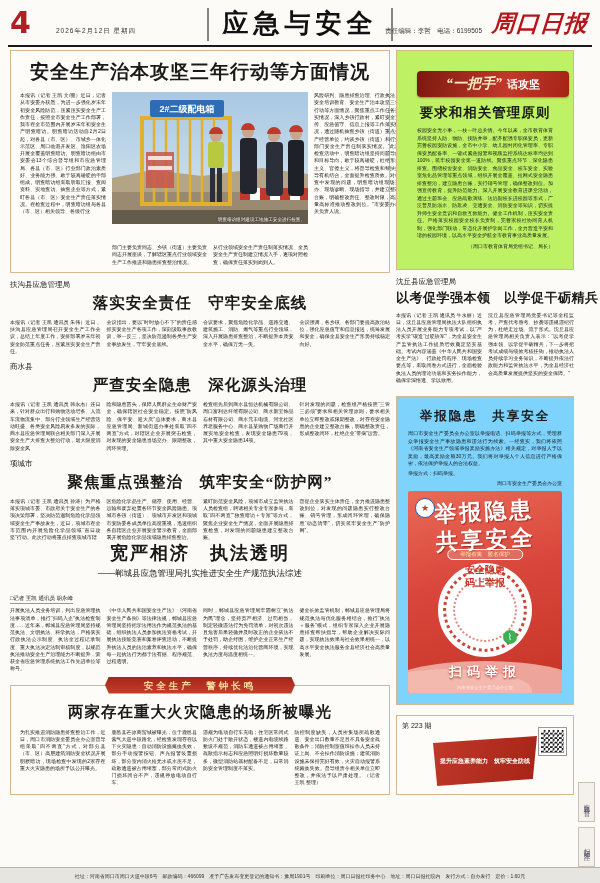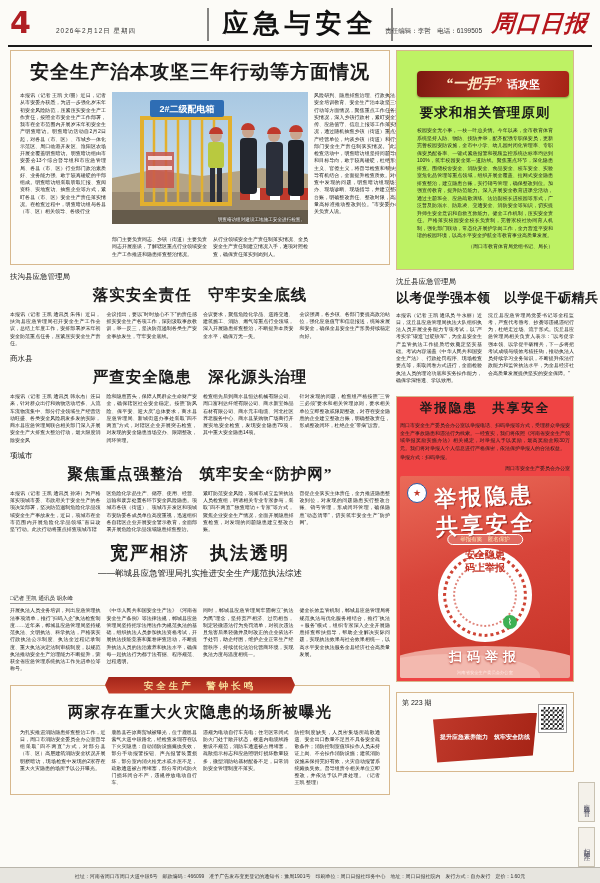--- a/index.html
+++ b/index.html
@@ -18,42 +18,42 @@
 .kicker{font-size:7.5px;color:#1a1a1a;margin:7px 0 1px}
 .h2{font-size:15.5px;font-weight:bold;text-align:center;letter-spacing:1px;margin:3px 0 5px;font-family:"Liberation Serif","DejaVu Serif",serif}
 .cols{display:flex;gap:6px}
 .cols>div{flex:1}
 
 #leftcol{position:absolute;left:10px;top:50px;width:380px}
 .lead{padding:8px 9px 6px}
 .lead-h{font-size:19px;font-weight:bold;text-align:center;letter-spacing:1px;margin-bottom:7px;font-family:"Liberation Serif","DejaVu Serif",serif;white-space:nowrap}
 .lead-row{display:flex;gap:6px}
 .lead-row .side{width:86px;flex:none}
-.lead-mid{width:196px;flex:none;display:flex;flex-direction:column;gap:12px}
+.lead-mid{width:196px;flex:none;display:flex;flex-direction:column;gap:20px}
 .photo{position:relative;width:196px;height:132px;background:#9fc0dc;overflow:hidden}
 .photo-cap{position:absolute;right:3px;bottom:2px;font-size:4.6px;color:#fff;text-shadow:0 0 2px rgba(0,0,0,.85);z-index:5}
 .under-row{display:flex;gap:6px}
 .under-row>div{flex:1}
-.dc-h{font-size:18px;font-weight:bold;text-align:center;letter-spacing:2px;margin-top:8px;font-family:"Liberation Serif","DejaVu Serif",serif}
+.dc-h{font-size:18px;font-weight:bold;text-align:center;letter-spacing:2px;font-family:"Liberation Serif","DejaVu Serif",serif}
 .dc-sub{font-size:8.5px;text-align:center;color:#222;margin:3px 0 6px}
 .byline{font-size:5.5px;color:#222;margin-bottom:3px;border-bottom:0.5px solid #999;display:inline-block;padding-bottom:1px}
 .bg-box{margin-top:12px;position:relative;padding:14px 9px 7px}
 .ribbon{position:absolute;top:-9px;left:50%;transform:translateX(-50%);width:190px;height:17px;background:linear-gradient(180deg,#a3251a,#c73f2a);clip-path:polygon(2% 0,98% 0,100% 50%,98% 100%,2% 100%,0 50%);color:#f7dc9a;font-size:9.5px;font-weight:bold;text-align:center;line-height:17px;letter-spacing:3px;white-space:nowrap}
 .bg-h{font-size:15.5px;font-weight:bold;text-align:center;letter-spacing:1px;margin:2px 0 6px;font-family:"Liberation Serif","DejaVu Serif",serif}
 
 #rightcol{position:absolute;left:396px;top:50px;width:178px}
 .rbox{border:1px solid #d7b88e;background:#bef264;padding:20px}
 .badge{width:152px;height:26px;margin:0 auto;background:linear-gradient(100deg,#7c180f,#c0392b 60%,#a52315);border-radius:4px;display:flex;align-items:center;justify-content:center;gap:5px;color:#fff;box-shadow:0 1px 2px rgba(0,0,0,.35)}
 .badge .b1{font-size:14px;font-weight:bold;font-style:italic;font-family:"Liberation Serif","DejaVu Serif",serif;color:#ffe9c4}
 .badge .b2{font-size:11px;font-weight:bold}
 .r-h{font-size:13.5px;font-weight:bold;text-align:center;margin:7px 0 5px;letter-spacing:1px;font-family:"Liberation Serif","DejaVu Serif",serif;white-space:nowrap}
 .r-body{font-size:5px;line-height:1.5;text-align:justify;color:#191919}
 .r-sign{font-size:5px;text-align:right;margin-top:3px;color:#191919}
 .sq-h{font-size:13px;font-weight:bold;text-align:center;letter-spacing:0.5px;margin:2px 0 5px;font-family:"Liberation Serif","DejaVu Serif",serif;white-space:nowrap}
-.jbox{margin-top:12px;border:1px solid #d7b88e;background:#ef4444;padding:3px}
+.jbox{margin-top:12px;border:1px solid #d7b88e;background:#7dd3fc;padding:11px}
 .j-h{font-size:12.5px;font-weight:bold;text-align:center;letter-spacing:2px;margin-bottom:5px;font-family:"Liberation Serif","DejaVu Serif",serif}
 
 .poster{position:relative;height:202px;border-radius:2px;background:linear-gradient(165deg,#ea6a58 0%,#d8453a 45%,#c63327 100%);overflow:hidden;margin-top:5px}
 .emblem{position:absolute;left:7px;top:7px;width:20px;height:20px;border-radius:50%;background:#fff;border:1.5px solid #2a5ca8;color:#c0392b;font-size:9px;display:flex;align-items:center;justify-content:center;z-index:4}
 .pt{position:absolute;top:6px;left:0;right:0;text-align:center;color:#fff;font-family:"Liberation Serif","DejaVu Serif",serif;font-weight:bold;transform:rotate(-3deg);z-index:2;text-shadow:1px 1px 1px rgba(120,15,8,.6)}
 .pt .l1{display:block;font-size:22px;letter-spacing:3px}
 .pt .l2{display:block;font-size:22px;letter-spacing:3px;margin-top:-2px}
 .pill{position:absolute;top:58px;left:50%;transform:translateX(-50%);border:0.5px solid #fff;background:rgba(255,255,255,.18);color:#ffe9b0;font-size:5.5px;padding:1px 12px;border-radius:7px;white-space:nowrap;z-index:3}
 .qrc{position:absolute;top:72px;left:50%;transform:translateX(-50%);width:94px;height:94px;border-radius:50%;background:#fff;display:flex;flex-direction:column;align-items:center;justify-content:flex-start;z-index:2}
 .qrc::before{content:"";position:absolute;inset:5px;border-radius:50%;border:3.5px dotted #cf4435}

